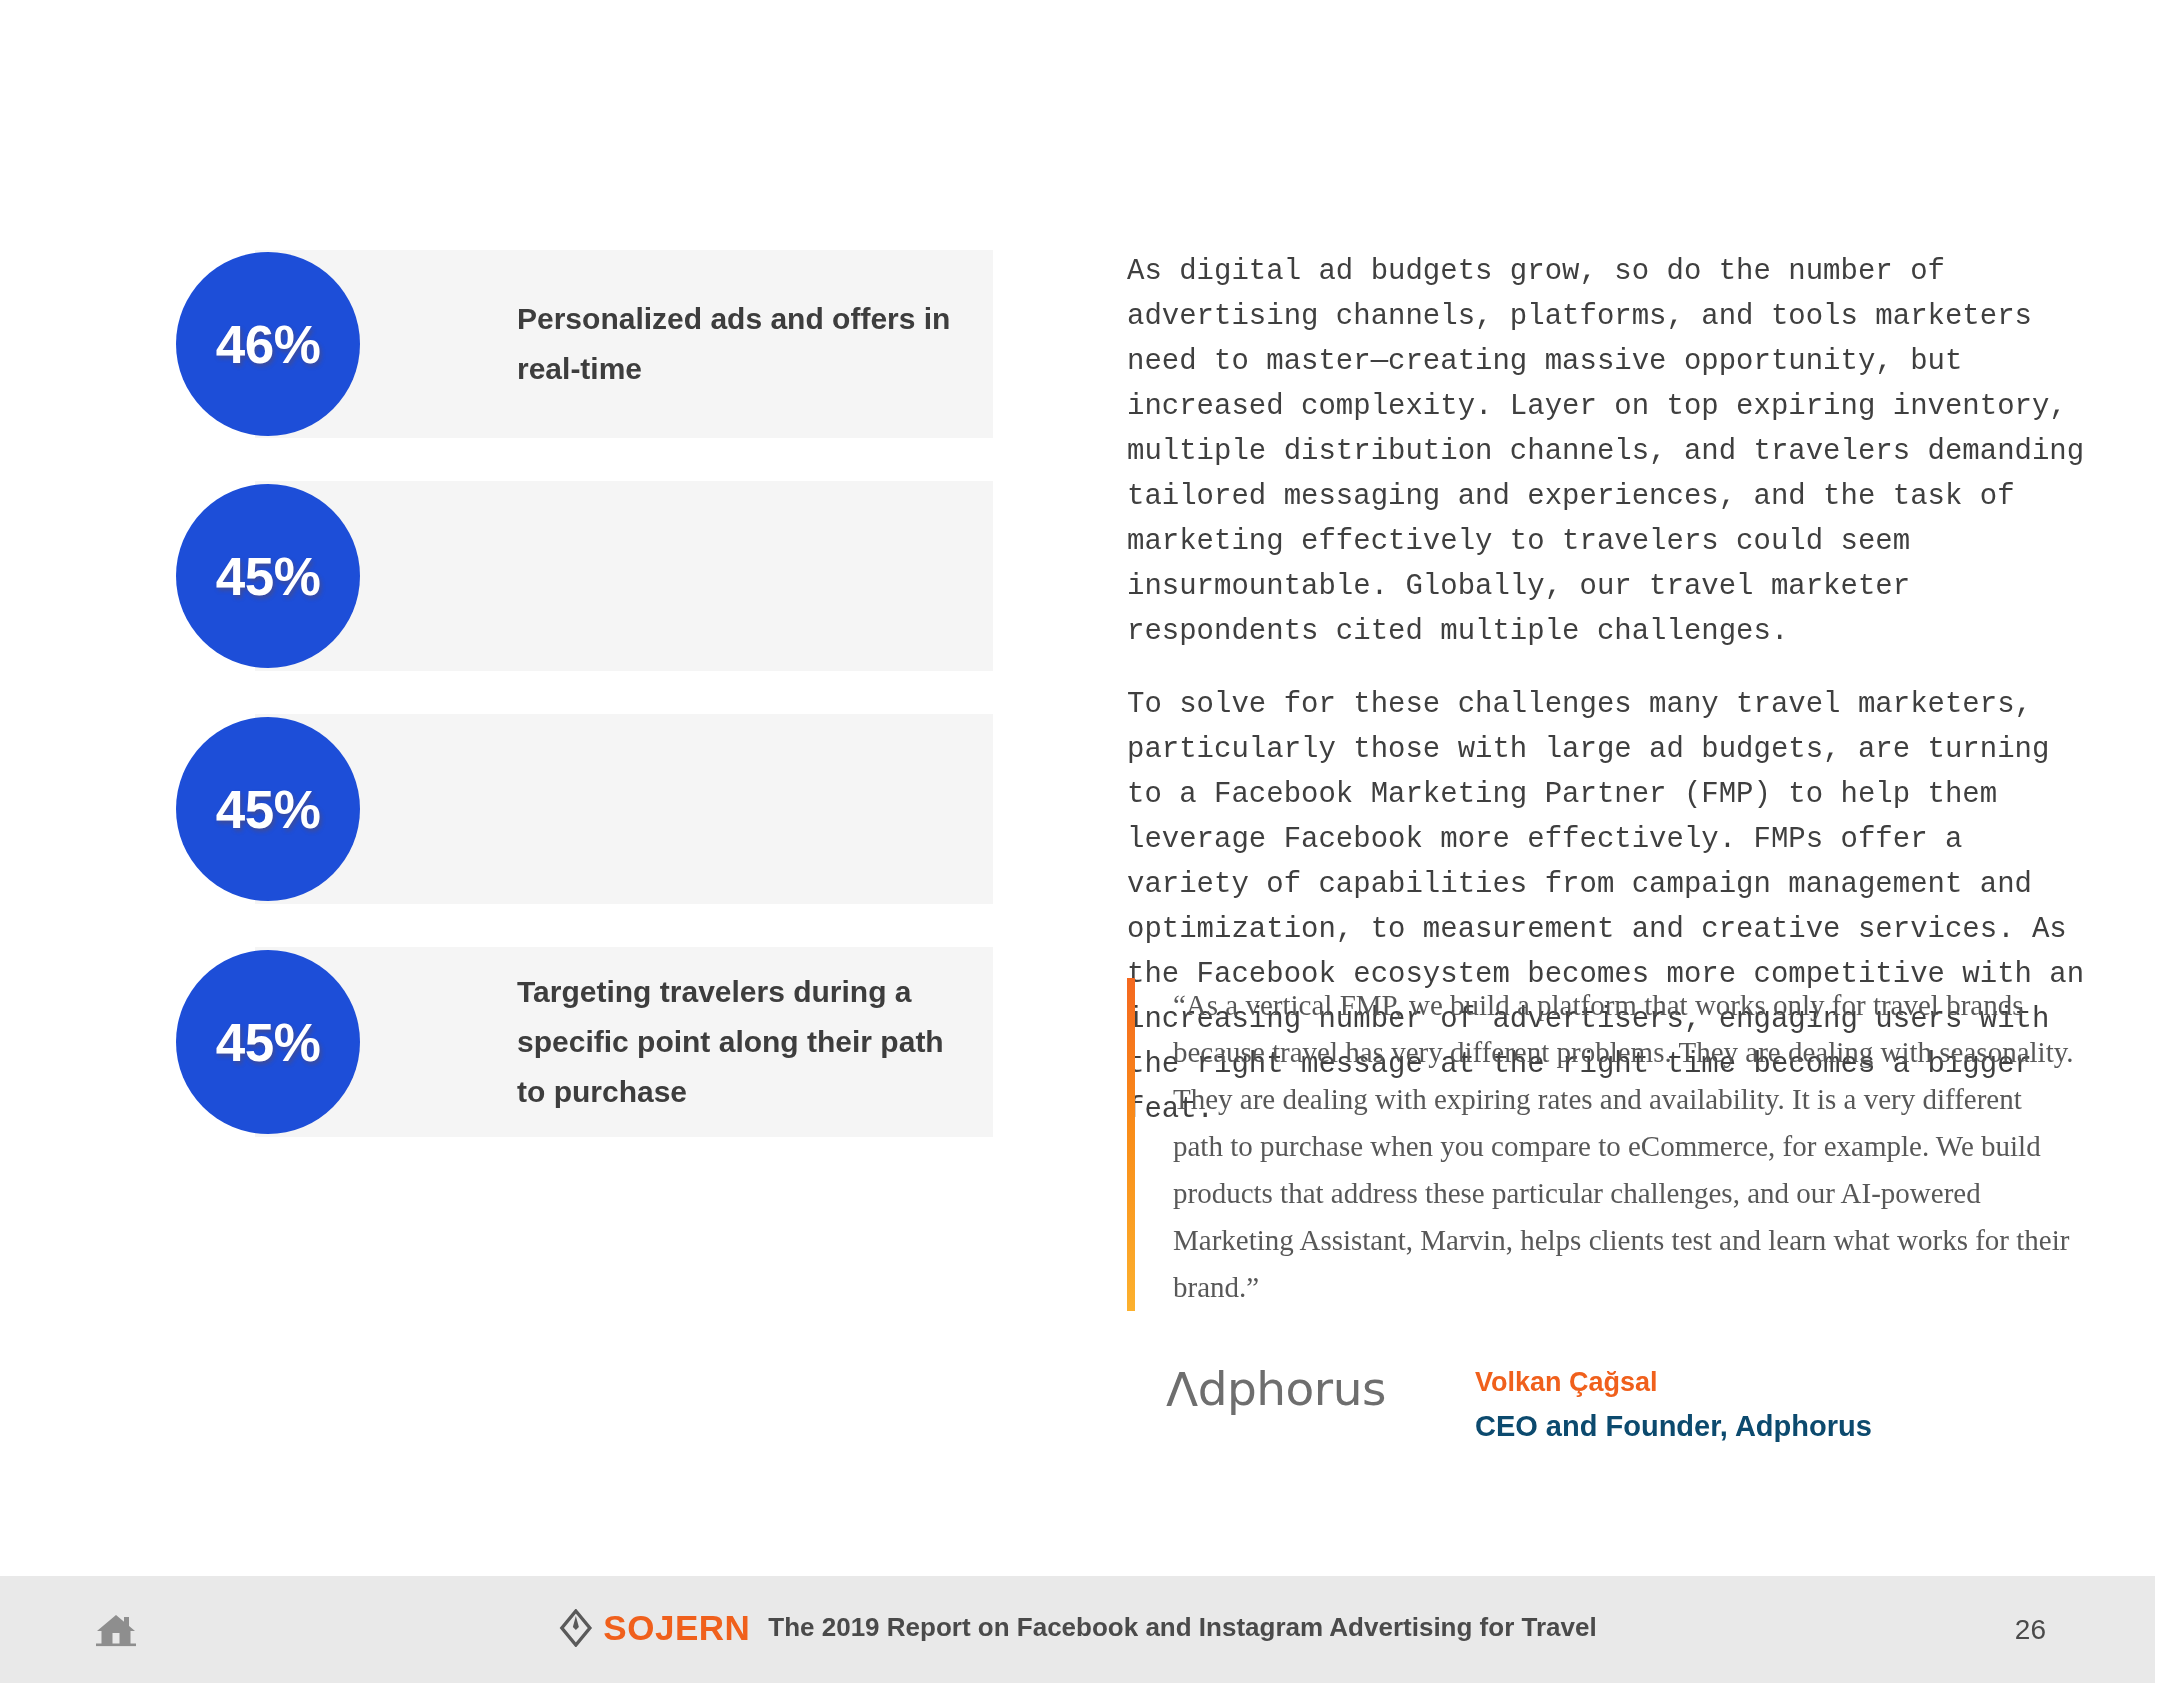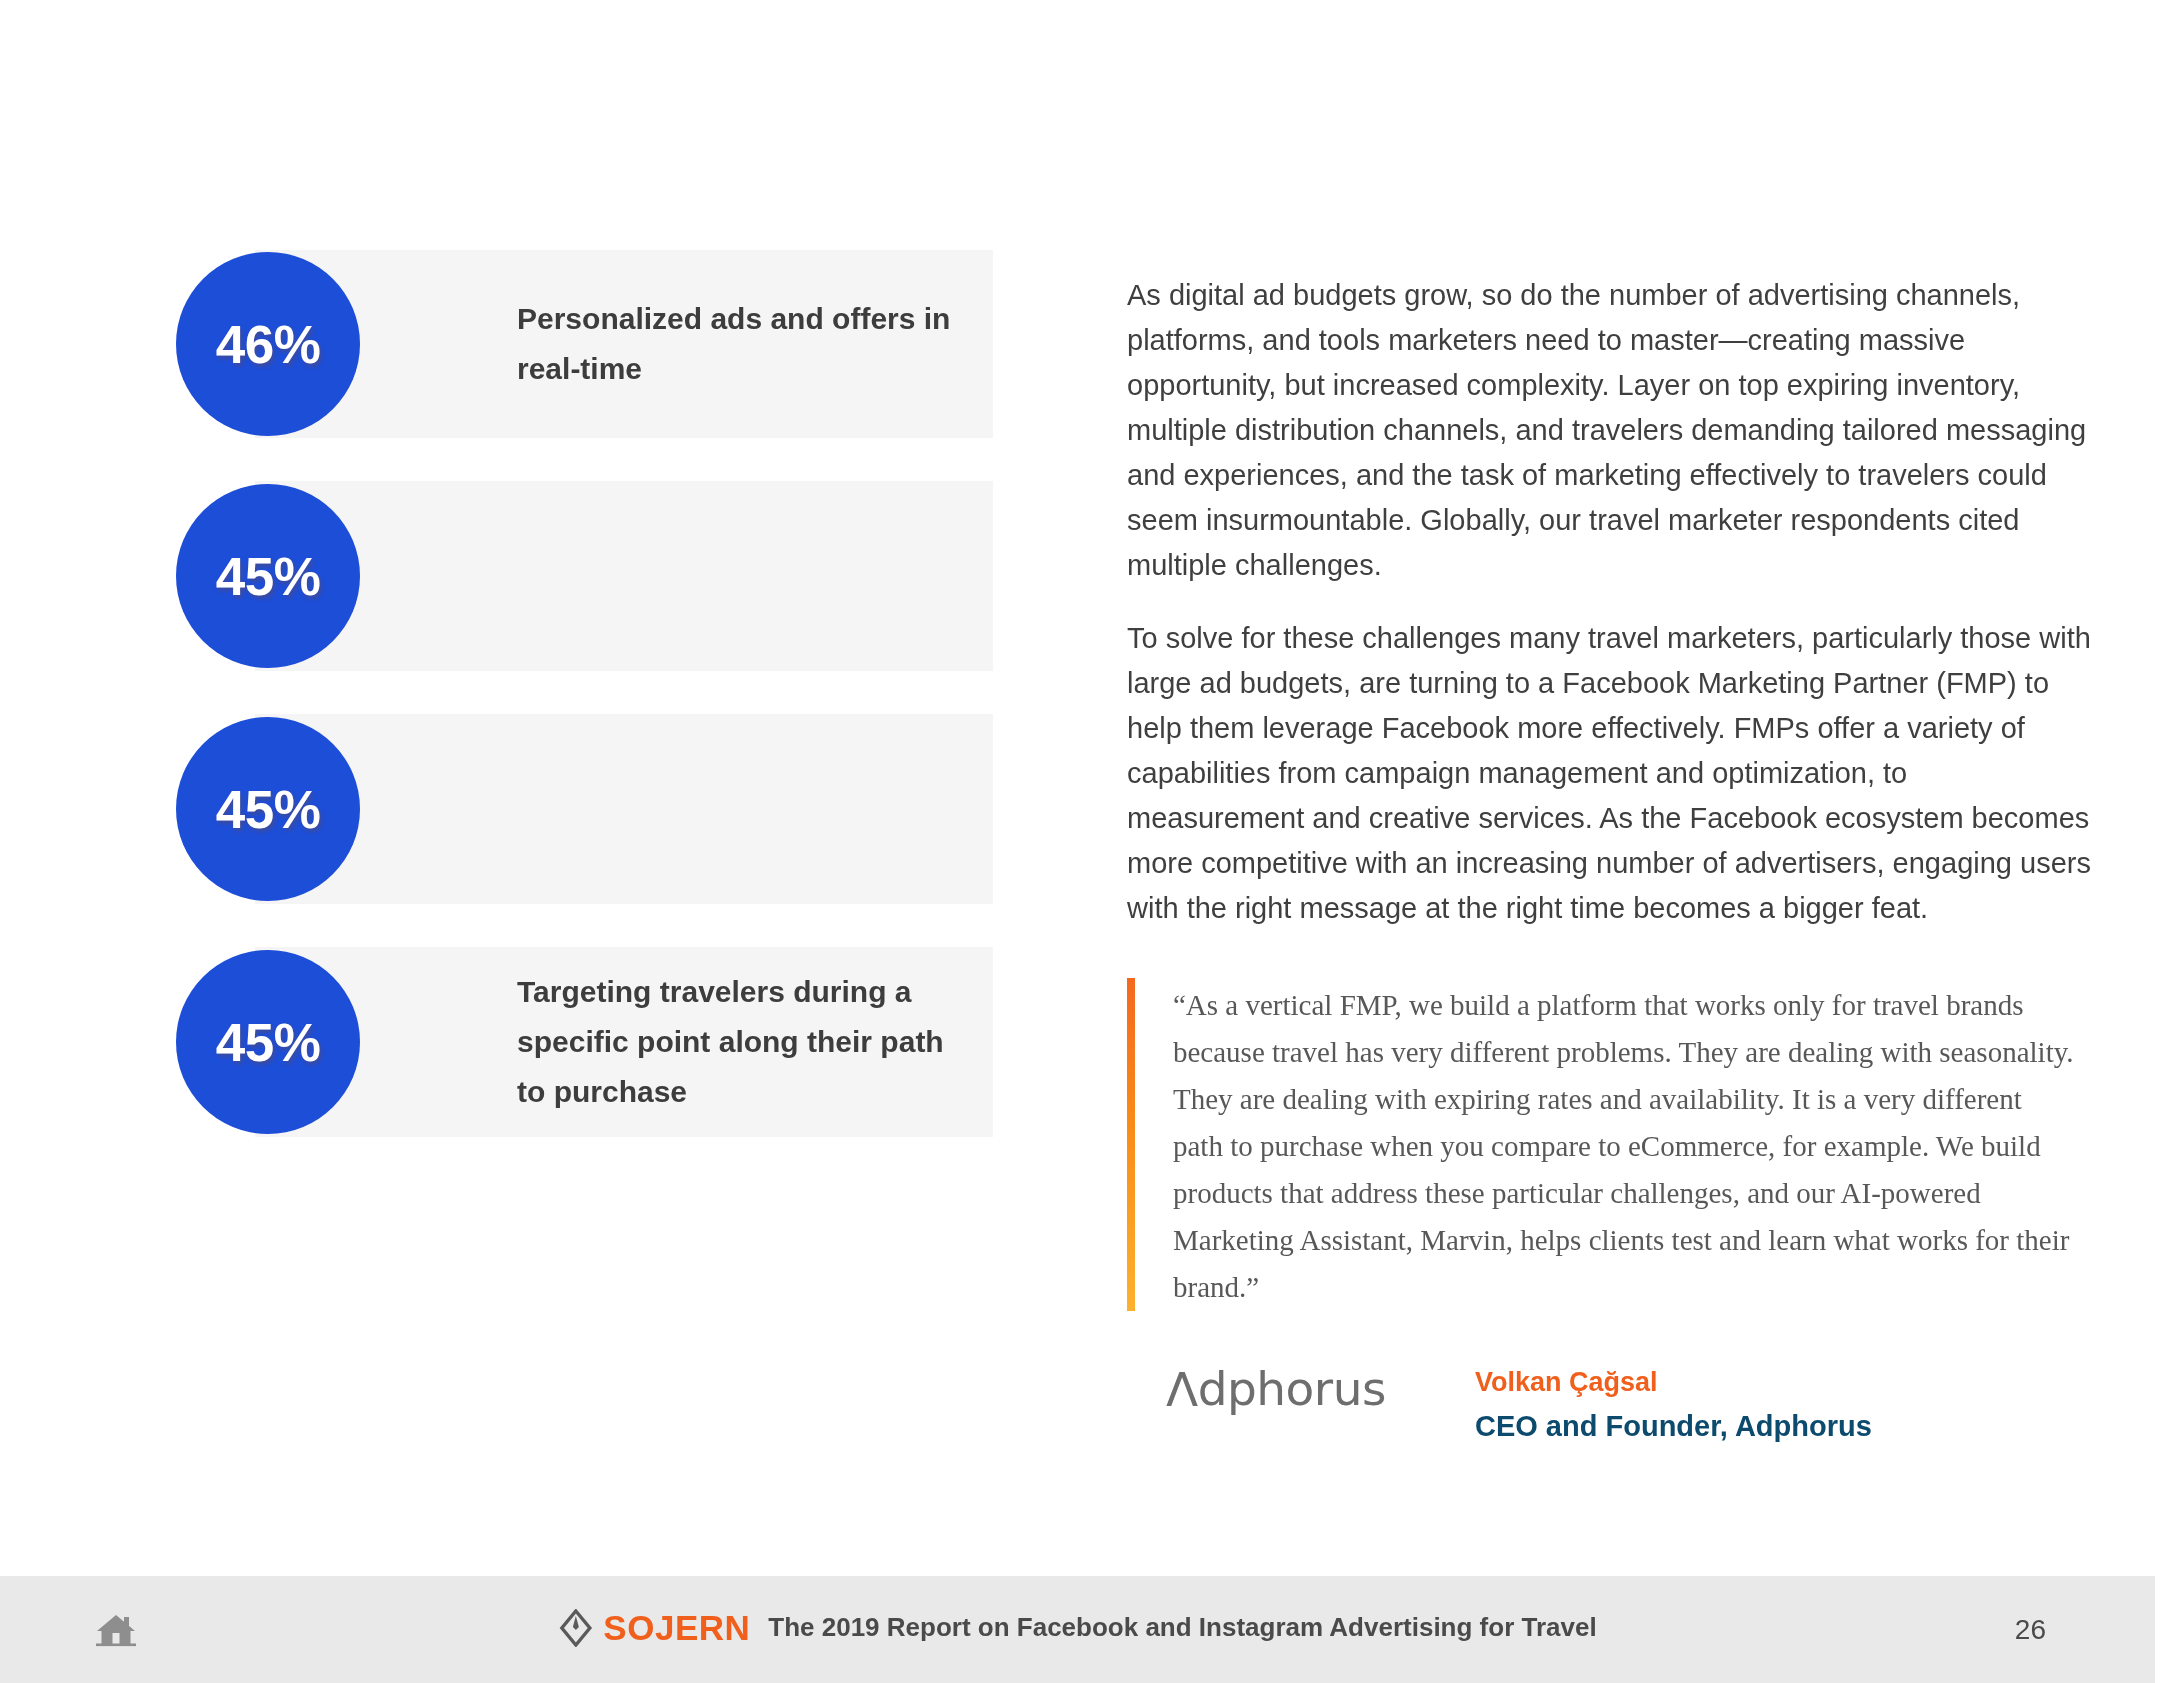--- a/index.html
+++ b/index.html
@@ -78,26 +78,25 @@
 
   
   #body-column {
     position: absolute;
     left: 1127px;
     top: 249px;
     width: 965px;
   }
 
   .body-para {
-    font-family: Liberation Sans, sans-serif;
+    font-family: Liberation Mono, monospace;
     font-size: 29px;
     line-height: 45px;
     color: #3f3f3f;
     margin-bottom: 28px;
-    margin-top: 24px;
   }
 
   
   #pullquote {
     position: absolute;
     left: 1127px;
     top: 978px;
     width: 950px;
     display: flex;
   }

